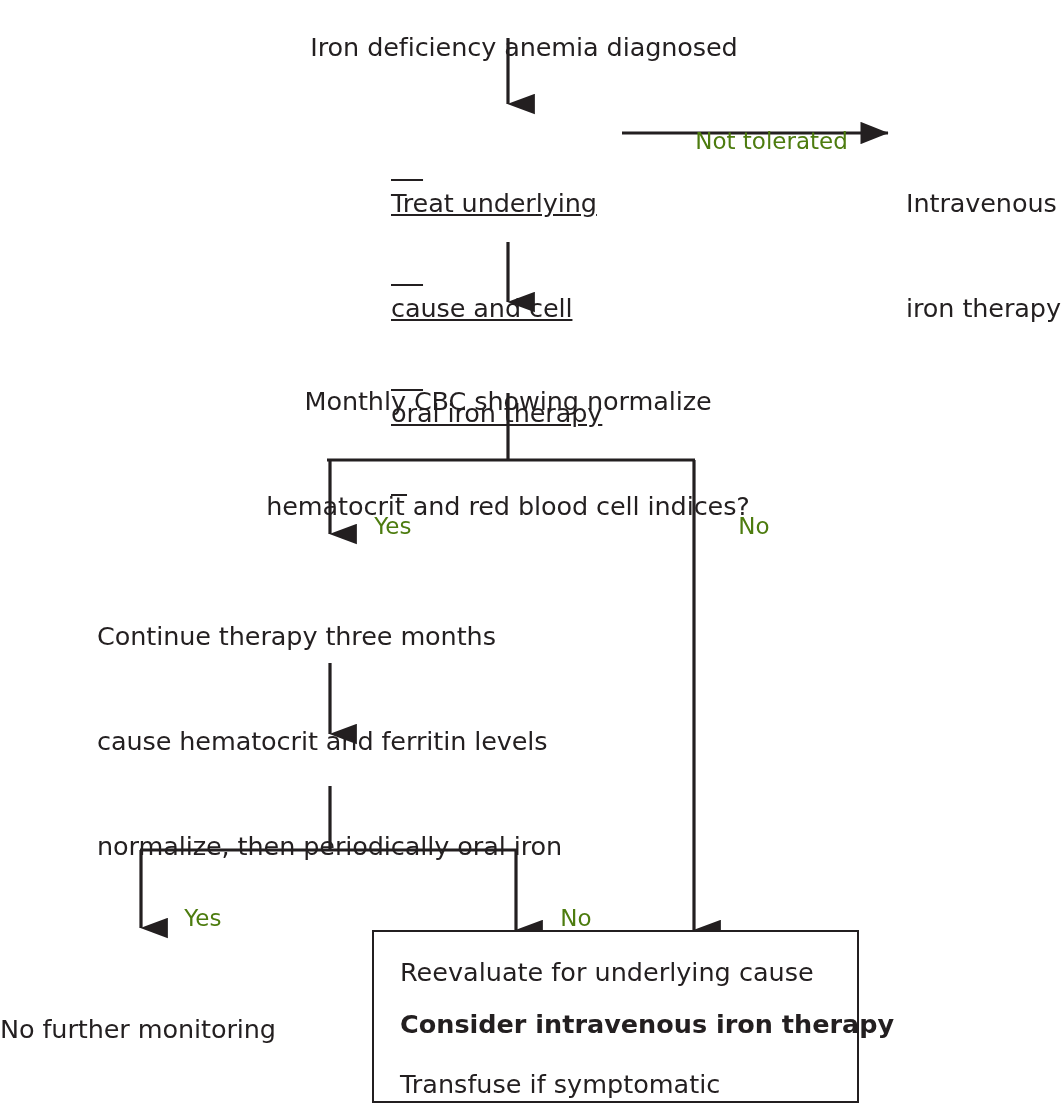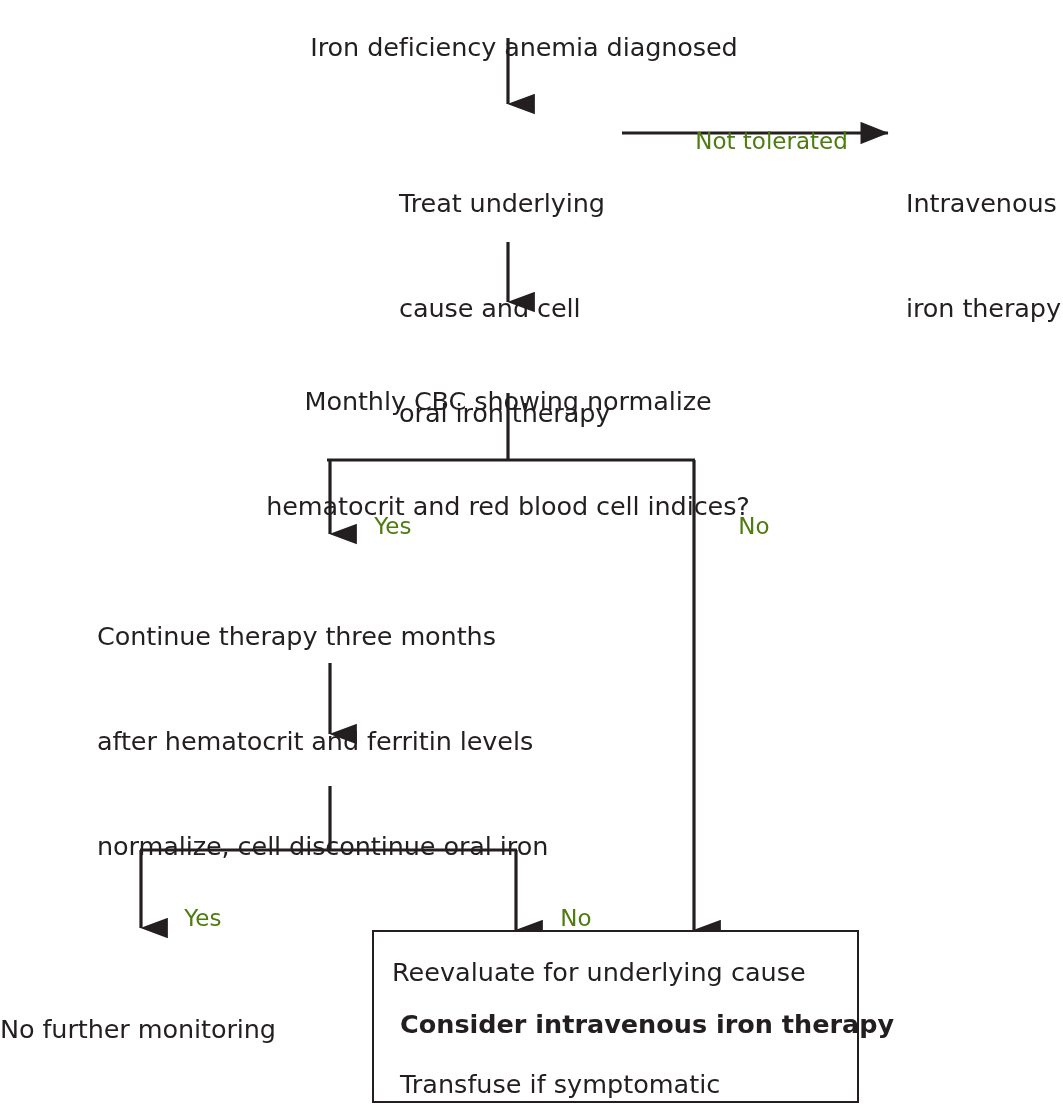--- a/index.html
+++ b/index.html
@@ -91,21 +91,21 @@
 
     <line x1="141" y1="850" x2="141" y2="928" stroke="#231f20" stroke-width="3.2" marker-end="url(#arrowhead)"></line>
 
     <line x1="516" y1="850" x2="516" y2="930" stroke="#231f20" stroke-width="3.2" marker-end="url(#arrowhead)"></line>
   </svg>
 
   <div class="node center" style="left:228px; top:-5px; width:560px;">
     <span>Iron deficiency anemia diagnosed</span>
   </div>
 
-  <div class="node left" style="left:399px; top:116px; width:260px;">
+  <div class="node left" style="left:391px; top:116px; width:260px;text-decoration:underline;">
     <div>Treat underlying</div>
     <div>cause and cell</div>
     <div>oral iron therapy</div>
   </div>
 
   <div class="edge-label" style="left:666px; top:96px;">
     <span>Not tolerated</span>
   </div>
 
   <div class="node left" style="left:906px; top:116px; width:200px;">
@@ -120,37 +120,37 @@
 
   <div class="edge-label" style="left:345px; top:481px;">
     <span>Yes</span>
   </div>
   <div class="edge-label" style="left:709px; top:481px;">
     <span>No</span>
   </div>
 
   <div class="node left" style="left:97px; top:549px; width:520px;">
     <div>Continue therapy three months</div>
-    <div>after hematocrit and ferritin levels</div>
-    <div>normalize, cell discontinue oral iron</div>
+    <div>cause hematocrit and ferritin levels</div>
+    <div>normalize, then periodically oral iron</div>
   </div>
 
 
   <div class="edge-label" style="left:155px; top:873px;">
     <span>Yes</span>
   </div>
   <div class="edge-label" style="left:531px; top:873px;">
     <span>No</span>
   </div>
 
   <div class="node left" style="left:0px; top:942px; width:340px;">
     <div>No further monitoring</div>
     
     
   </div>
 
   <div class="decision-box" style="left:372px; top:930px; width:487px; height:173px;">
-    <div class="box-line" style="left:18px; top:24px;">Reevaluate for underlying cause</div>
+    <div class="box-line" style="left:26px; top:24px;">Reevaluate for underlying cause</div>
     <div class="box-line" style="left:26px; top:76px;font-weight:bold;">Consider intravenous iron therapy</div>
     <div class="box-line" style="left:26px; top:136px;">Transfuse if symptomatic</div>
   </div>
 
 </div>
 
 </body></html>

